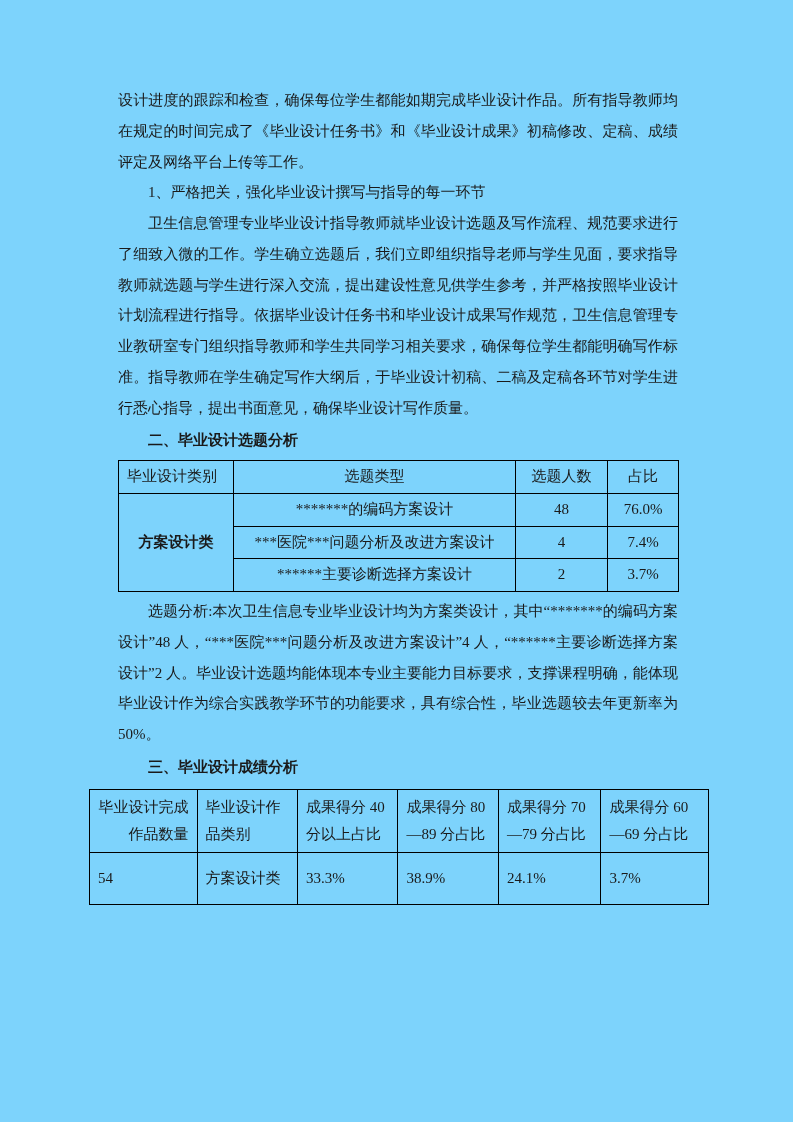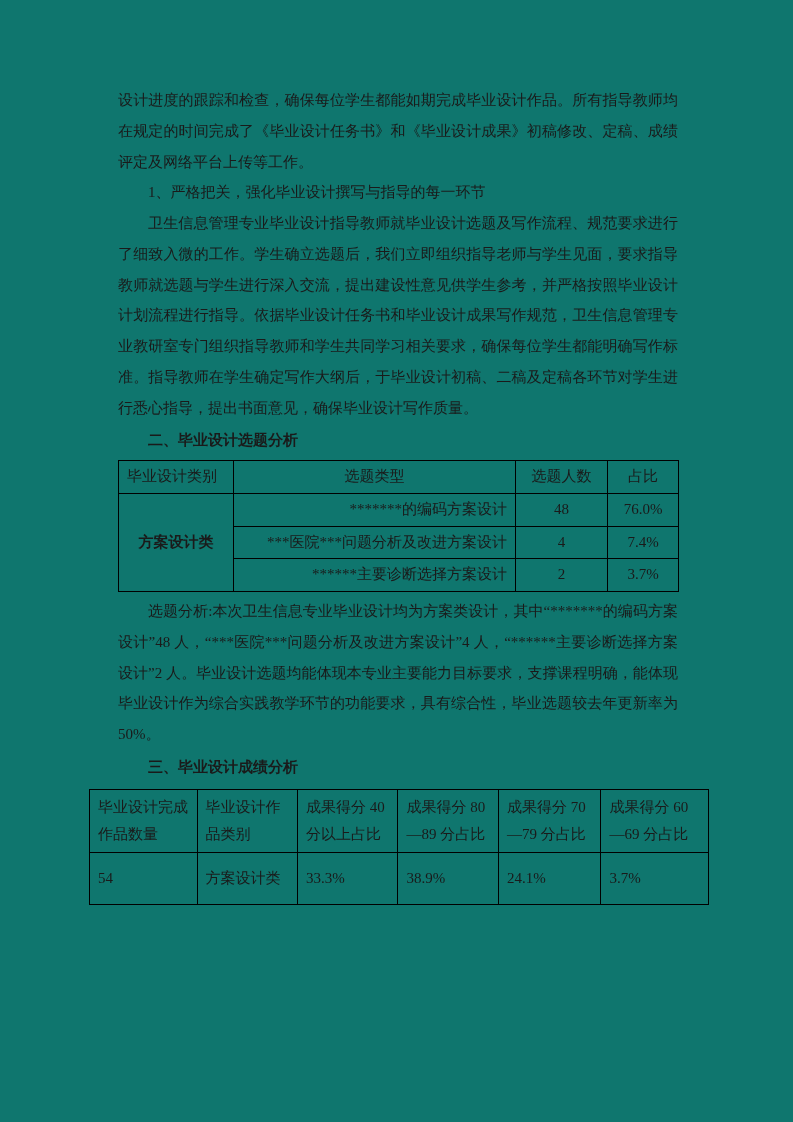--- a/index.html
+++ b/index.html
@@ -1,21 +1,21 @@
 <!DOCTYPE html>
 <html><head>
 <meta charset="utf-8">
 <style>
   * { box-sizing: border-box; }
   html, body { margin: 0; padding: 0; background: #ffffff; }
   .page {
     width: 793px;
     height: 1122px;
     margin: 0 auto;
-    background: #0f766e;
+    background: #7dd3fc;
     padding: 85px 115px 40px 118px;
     font-family: "Liberation Serif", "DejaVu Serif", serif;
     font-size: 15px;
     line-height: 2.05;
     color: #1a1a1a;
     overflow: hidden;
   }
   p {
     margin: 0;
     text-align: justify;
@@ -42,21 +42,21 @@
     line-height: 1.85;
     height: 32px;
     font-size: 15px;
   }
   .topic-table .col-cat   { width: 115px; }
   .topic-table .col-type  { width: 282px; }
   .topic-table .col-count { width: 92px; }
   .topic-table .col-ratio { width: 71px; }
   .topic-table th.h-cat   { text-align: left; }
   .topic-table th         { text-align: center; }
-  .topic-table td.cell-type { text-align: right; }
+  .topic-table td.cell-type { text-align: center; }
   .topic-table td         { text-align: center; }
   .topic-table td.cell-category {
     font-weight: bold;
     text-align: center;
     vertical-align: middle;
   }
   
   .score-table {
     width: 620px;
     margin: 6px 0 6px -29px;
@@ -71,21 +71,21 @@
   .score-table th {
     text-align: left;
     vertical-align: middle;
     height: 60px;
   }
   .score-table td {
     text-align: left;
     vertical-align: middle;
     height: 52px;
   }
-  .score-table .sc-col1 { width: 107px; }
+  .score-table .sc-col1 { width: 107px; text-align: right; }
   .score-table .sc-col2 { width: 100px; }
   .score-table .sc-col3 { width: 100px; }
   .score-table .sc-col4 { width: 100px; }
   .score-table .sc-col5 { width: 102px; }
   .score-table .sc-col6 { width: 107px; }
 </style>
 </head>
 <body>
 
 <div class="page">

